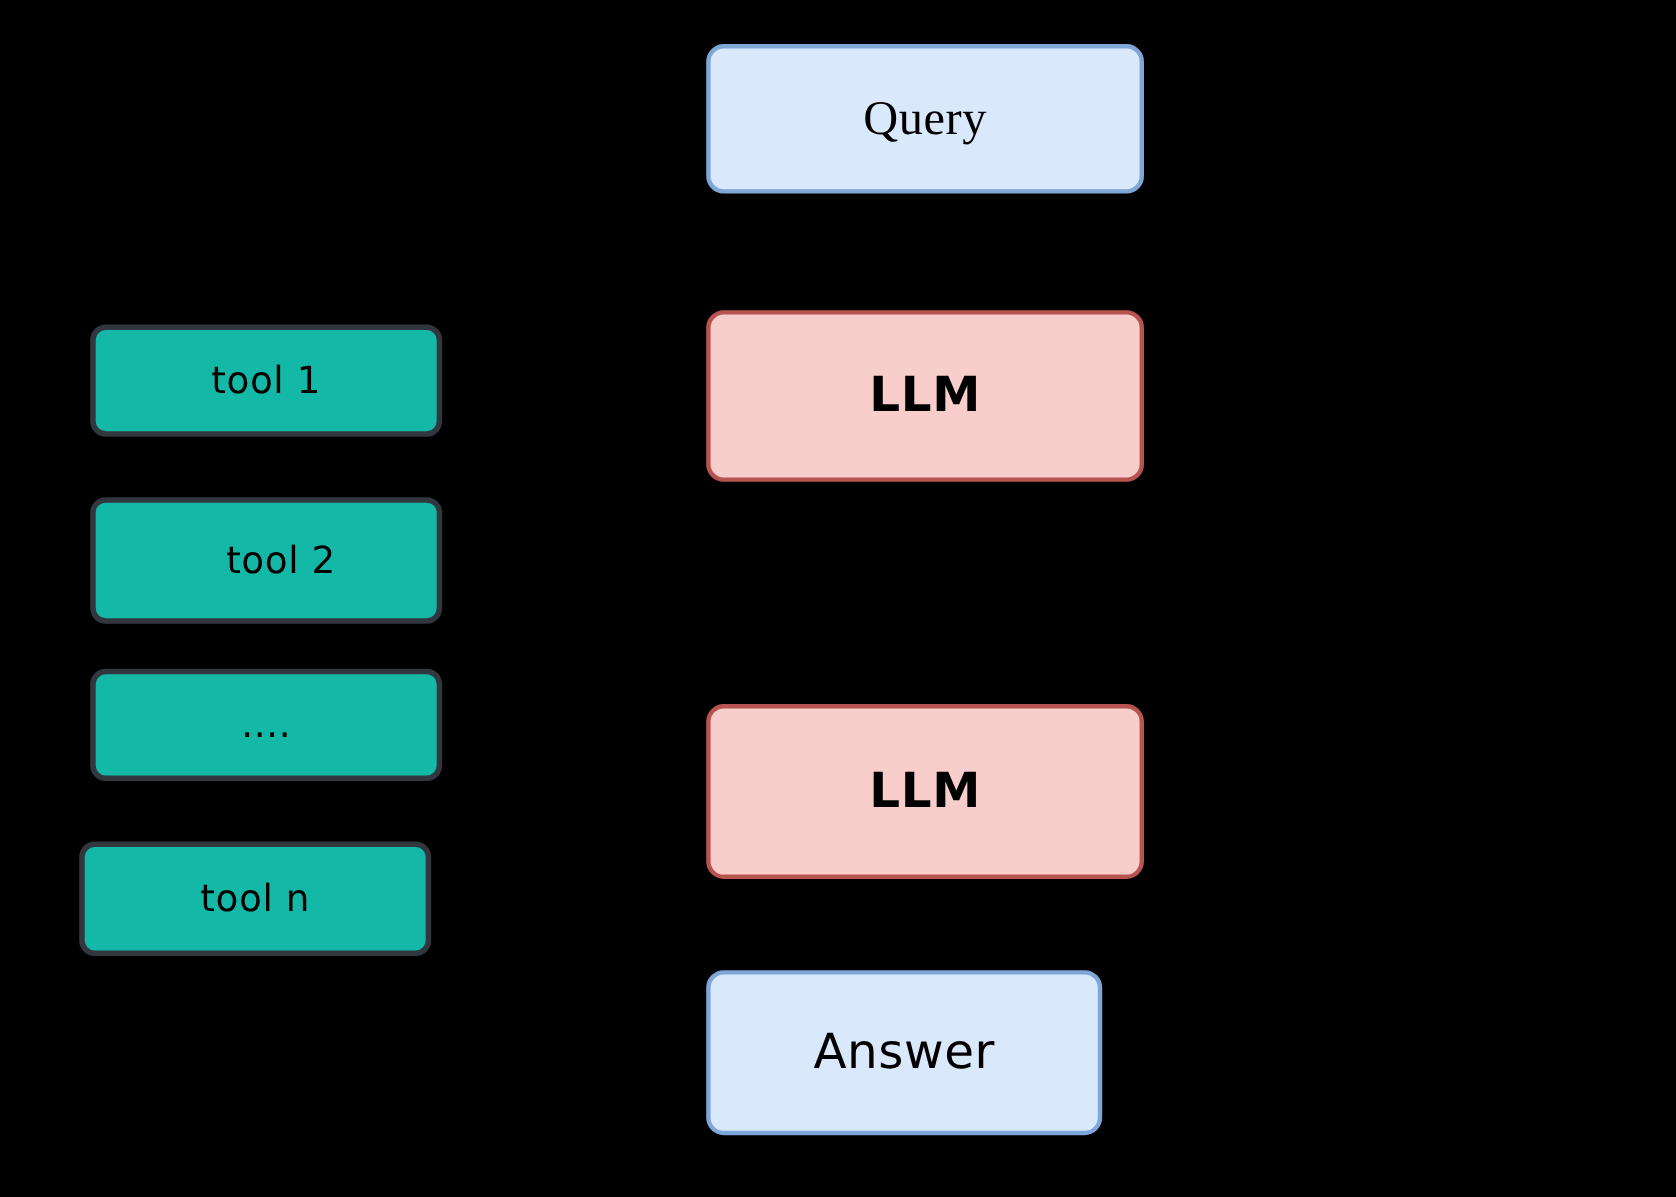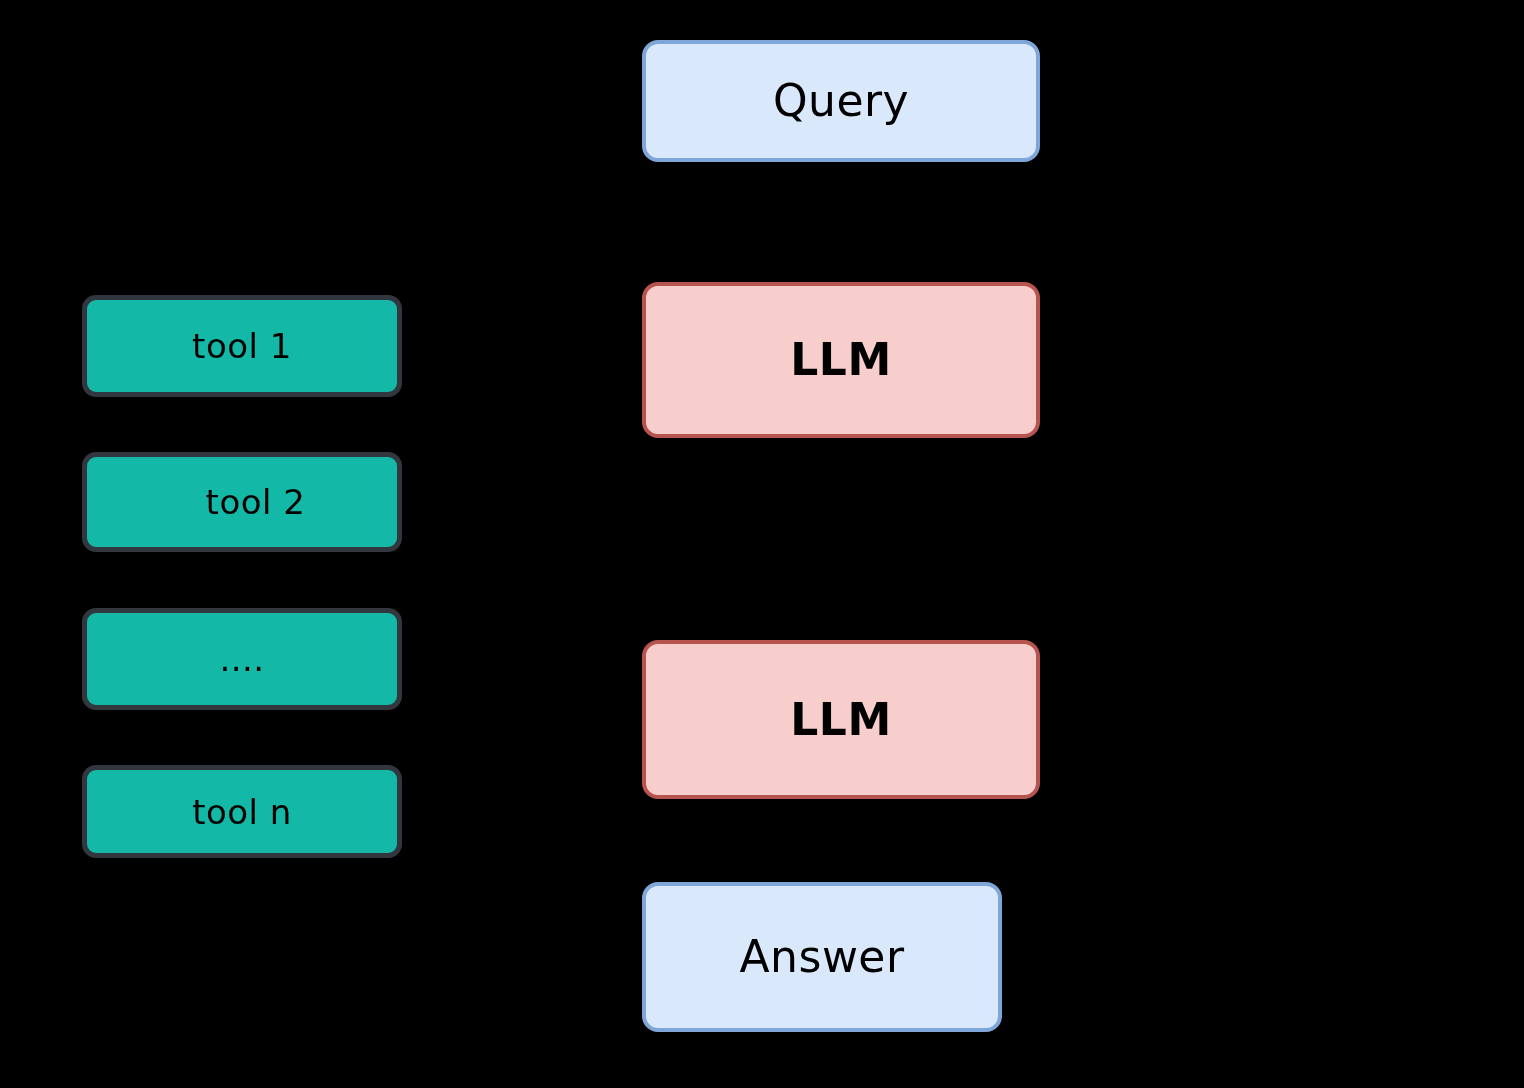--- a/index.html
+++ b/index.html
@@ -55,29 +55,29 @@
   .node.tool {
     background: #14b8a6;
     border-color: #32363f;
     border-width: 5px;
     border-radius: 14px;
     color: #000000;
   }
   .node.tool .label { font-size: 34px; }
 
   
-  #query-node   { left: 642px; top: 40px;  width: 398px; height: 122px; }
+  #query-node   { left: 642px; top: 40px;  width: 398px; height: 136px; font-family: Liberation Serif, serif; }
   #llm-1-node   { left: 642px; top: 282px; width: 398px; height: 156px; }
   #llm-2-node   { left: 642px; top: 640px; width: 398px; height: 159px; }
   #answer-node  { left: 642px; top: 882px; width: 360px; height: 150px; }
 
   #tool-1-node  { left: 82px;  top: 295px; width: 320px; height: 102px; }
-  #tool-2-node  { left: 82px;  top: 452px; width: 320px; height: 100px; padding-left: 27px; }
+  #tool-2-node  { left: 82px;  top: 452px; width: 320px; height: 115px; padding-left: 27px; }
   #tool-3-node  { left: 82px;  top: 608px; width: 320px; height: 102px; }
-  #tool-4-node  { left: 82px;  top: 765px; width: 320px; height: 93px; }
+  #tool-4-node  { left: 72px;  top: 765px; width: 320px; height: 104px; }
 </style>
 </head>
 <body>
 
 <div id="canvas">
 
   <div class="node tool" id="tool-1-node">
     <span class="label">tool 1</span>
   </div>
 

